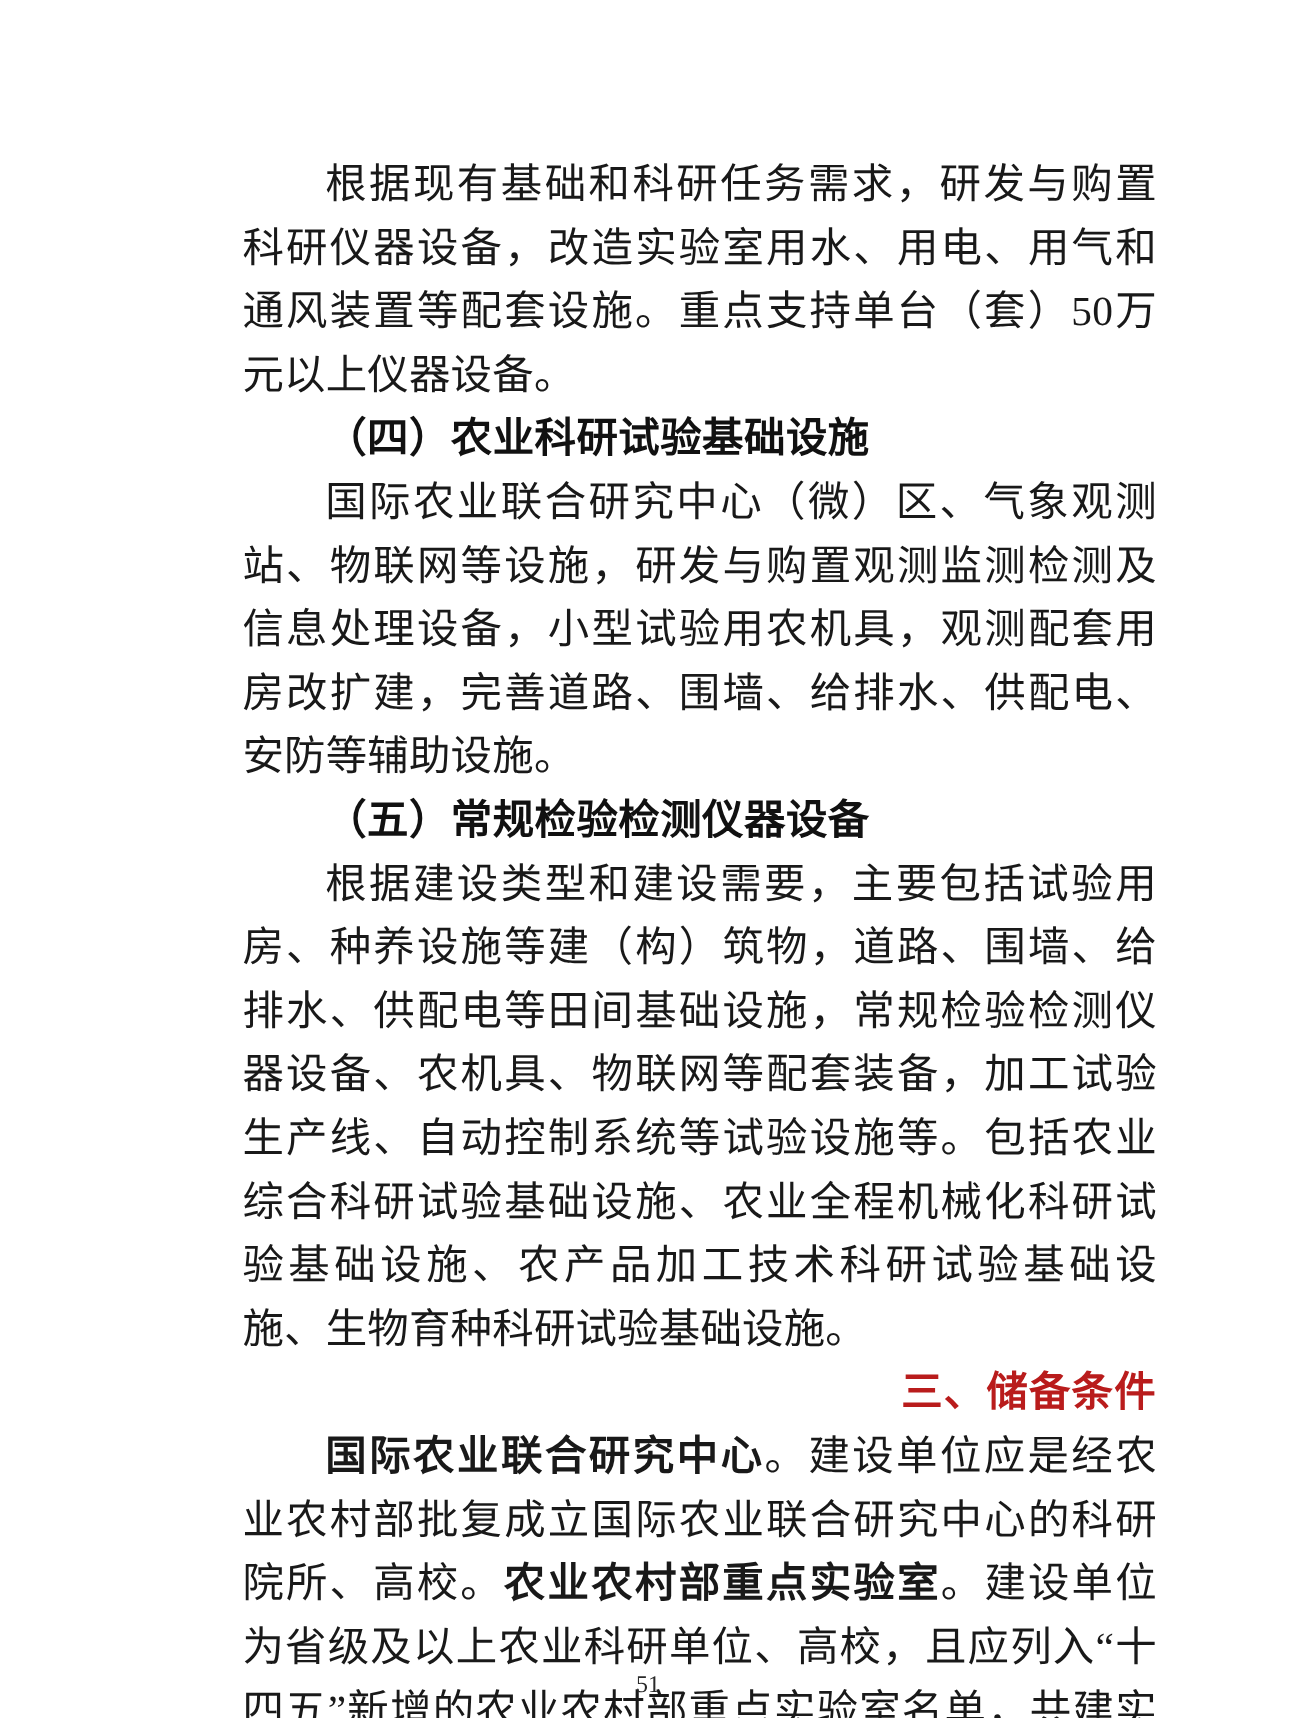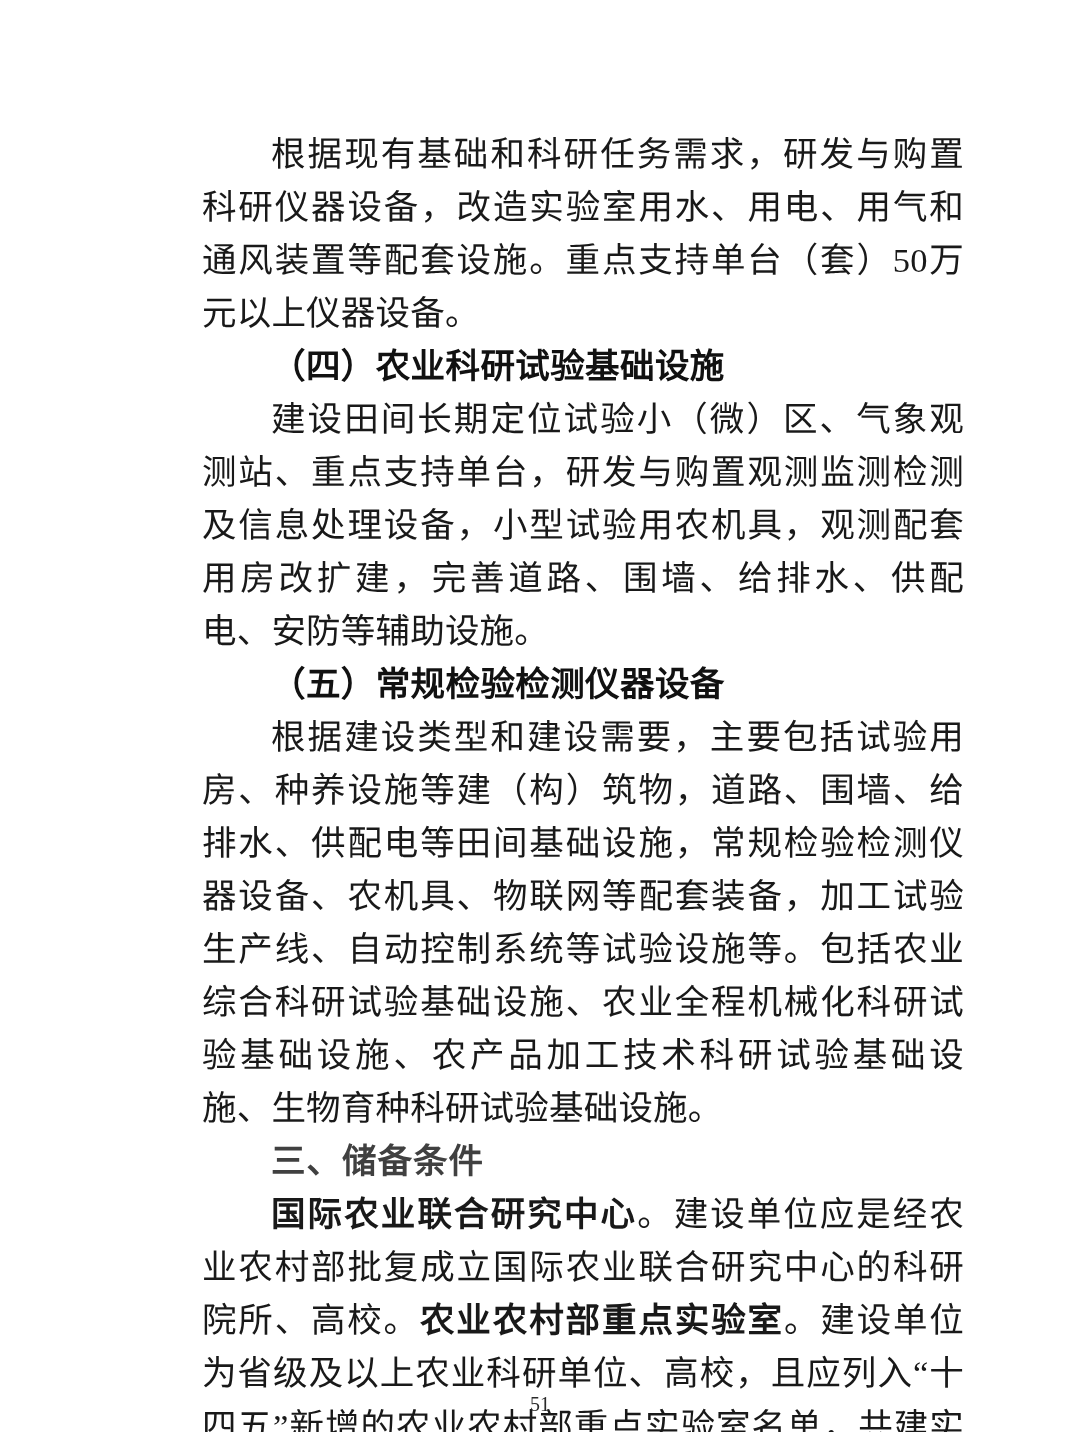--- a/index.html
+++ b/index.html
@@ -53,21 +53,22 @@
 
   
   .section-head {
     font-size: 34.5px;
     line-height: 53px;
     margin: 0;
     text-indent: 2em;
     font-weight: 700;
     font-family: "Liberation Sans", "DejaVu Sans", sans-serif;
     letter-spacing: 1px;
-    color: #404040;
+    color: #b91c1c;
+    text-align: right;
   }
 
   
   .lead {
     font-weight: 700;
     font-family: "Liberation Sans", "DejaVu Sans", sans-serif;
     letter-spacing: 0.3px;
   }
 
   
@@ -87,21 +88,21 @@
 <body>
 
 <div class="page">
 
   <div class="content">
 
     <p class="para">根据现有基础和科研任务需求，研发与购置科研仪器设备，改造实验室用水、用电、用气和通风装置等配套设施。重点支持单台（套）50万元以上仪器设备。</p>
 
     <p class="subhead">（四）农业科研试验基础设施</p>
 
-    <p class="para">建设田间长期定位试验小（微）区、气象观测站、重点支持单台，研发与购置观测监测检测及信息处理设备，小型试验用农机具，观测配套用房改扩建，完善道路、围墙、给排水、供配电、安防等辅助设施。</p>
+    <p class="para">国际农业联合研究中心（微）区、气象观测站、物联网等设施，研发与购置观测监测检测及信息处理设备，小型试验用农机具，观测配套用房改扩建，完善道路、围墙、给排水、供配电、安防等辅助设施。</p>
 
     <p class="subhead">（五）常规检验检测仪器设备</p>
 
     <p class="para">根据建设类型和建设需要，主要包括试验用房、种养设施等建（构）筑物，道路、围墙、给排水、供配电等田间基础设施，常规检验检测仪器设备、农机具、物联网等配套装备，加工试验生产线、自动控制系统等试验设施等。包括农业综合科研试验基础设施、农业全程机械化科研试验基础设施、农产品加工技术科研试验基础设施、生物育种科研试验基础设施。</p>
 
     <p class="section-head">三、储备条件</p>
 
     <p class="para" id="rich-paragraph-reserve"><span class="lead">国际农业联合研究中心</span><span>。建设单位应是经农业农村部批复成立国际农业联合研究中心的科研院所、高校。</span><span class="lead">农业农村部重点实验室</span><span>。建设单位为省级及以上农业科研单位、高校，且应列入“十四五”新增的农业农村部重点实验室名单，共建实验室优先支持牵头单位。</span></p>
 
   </div>

